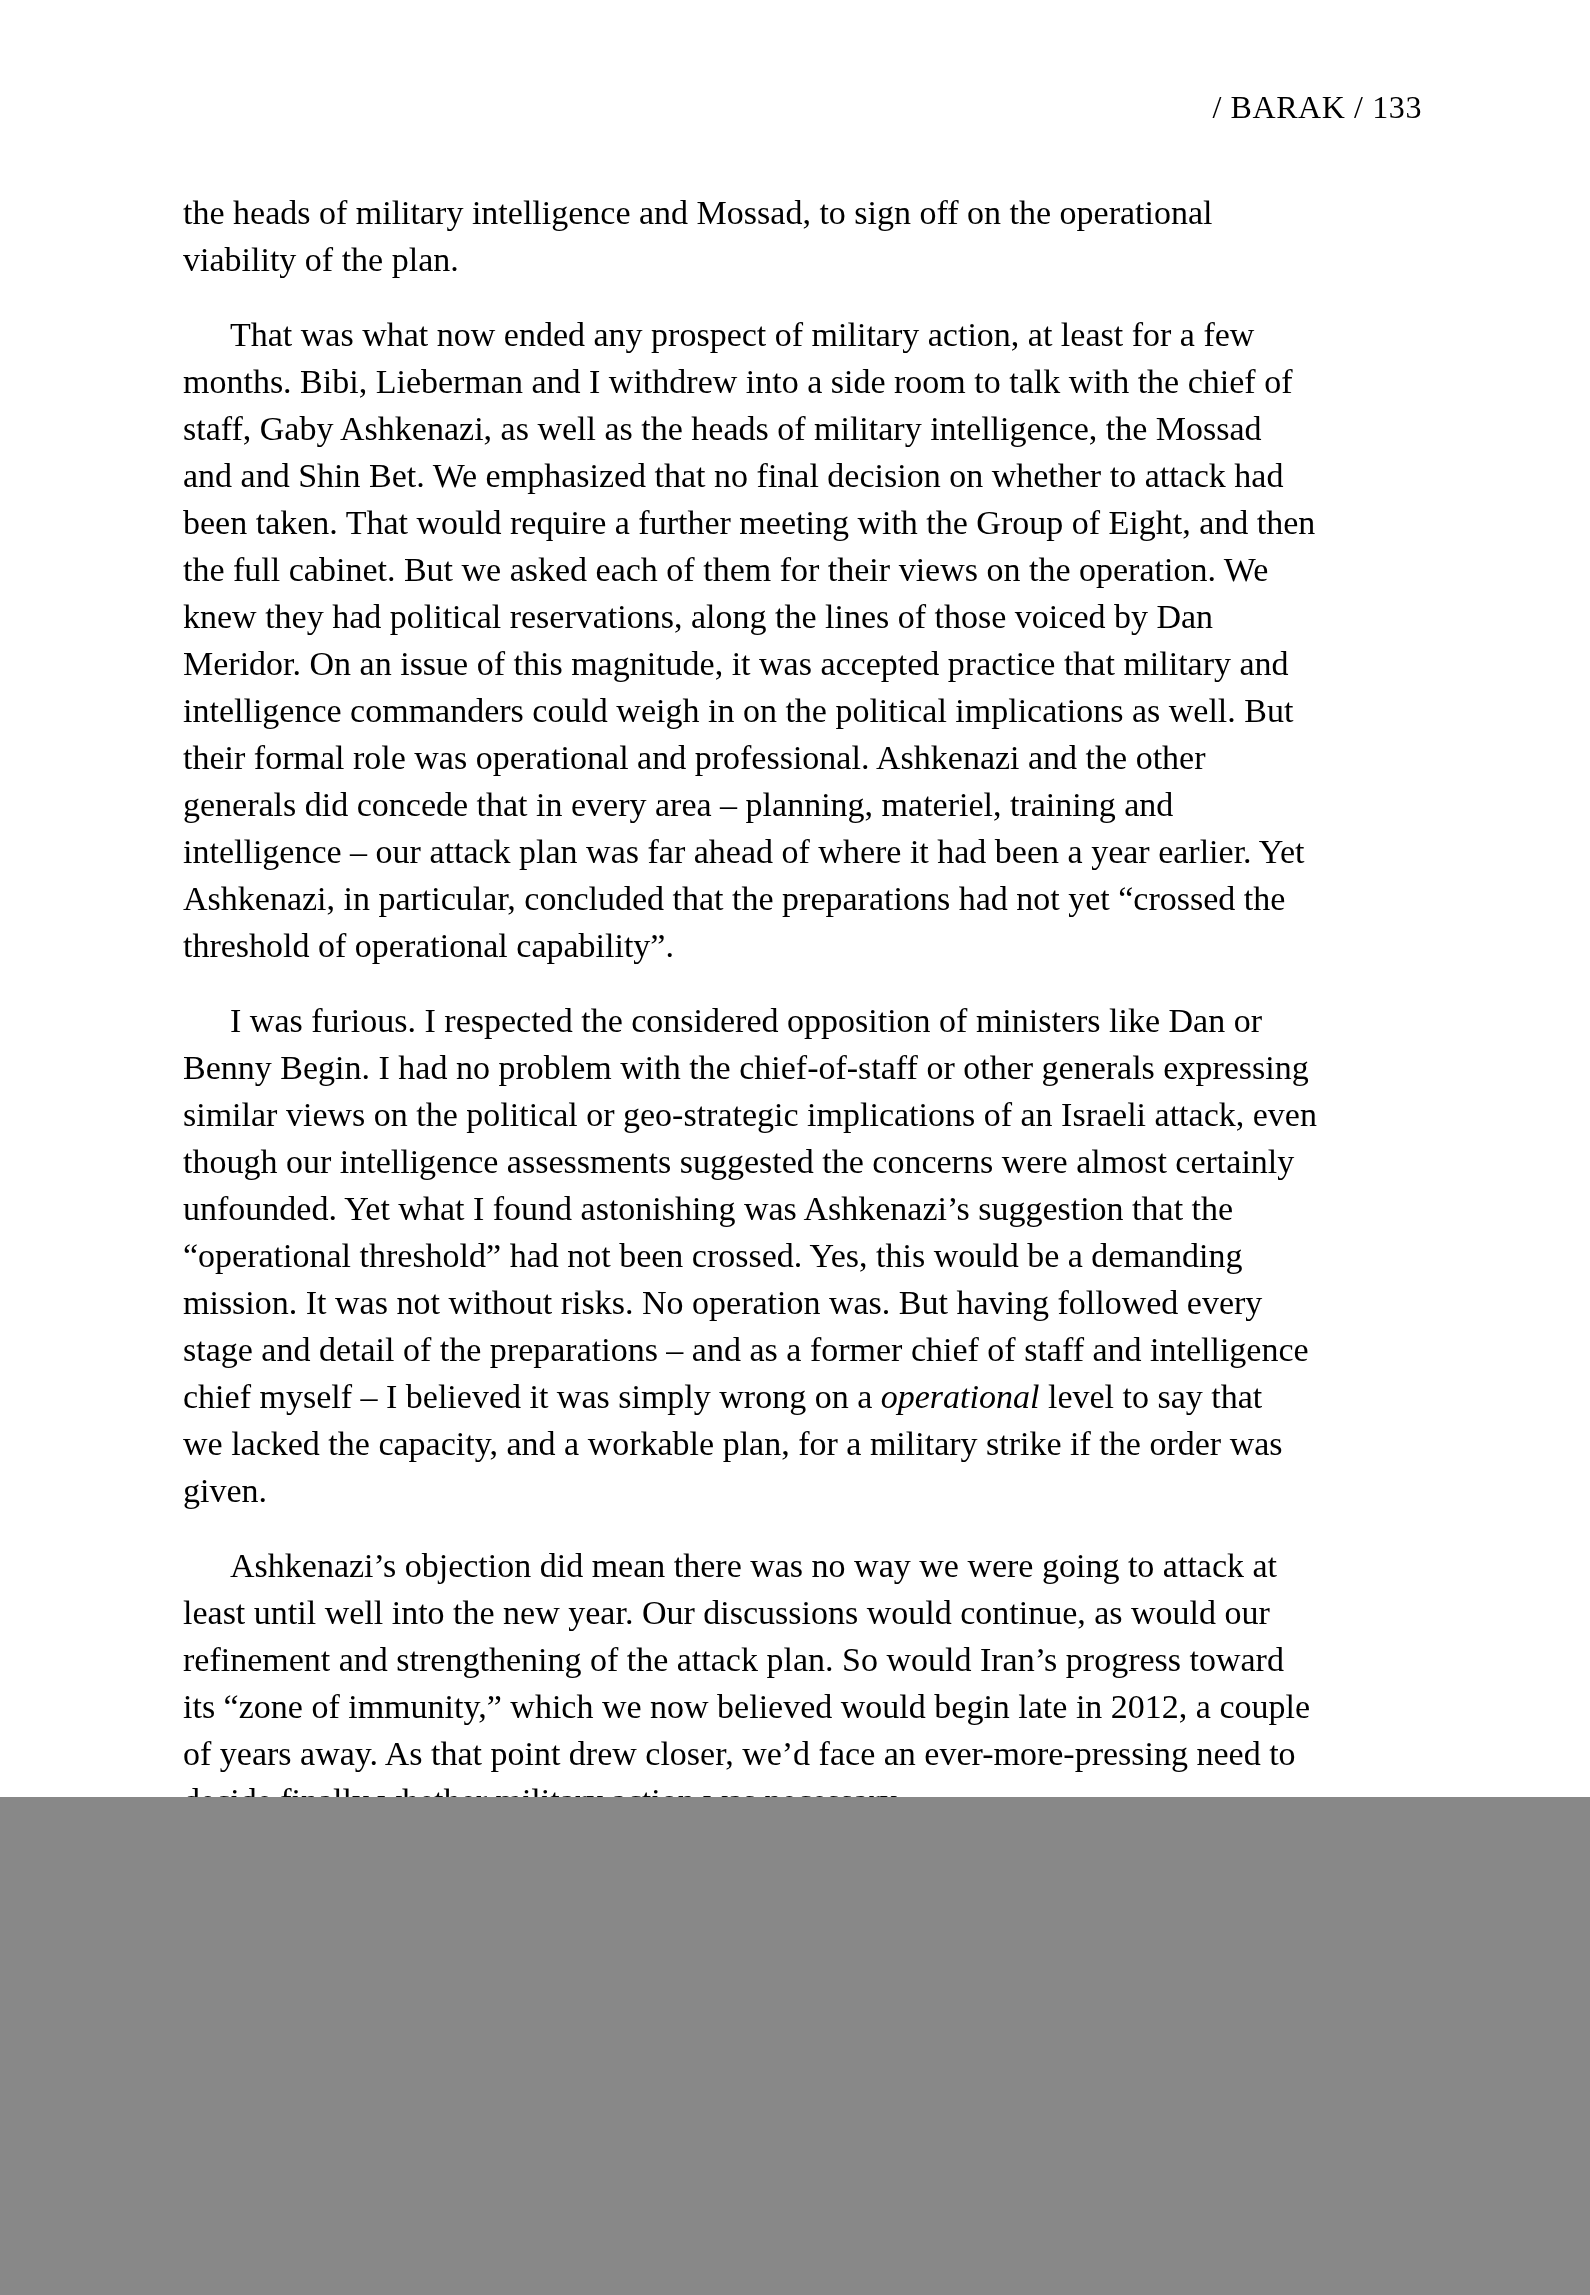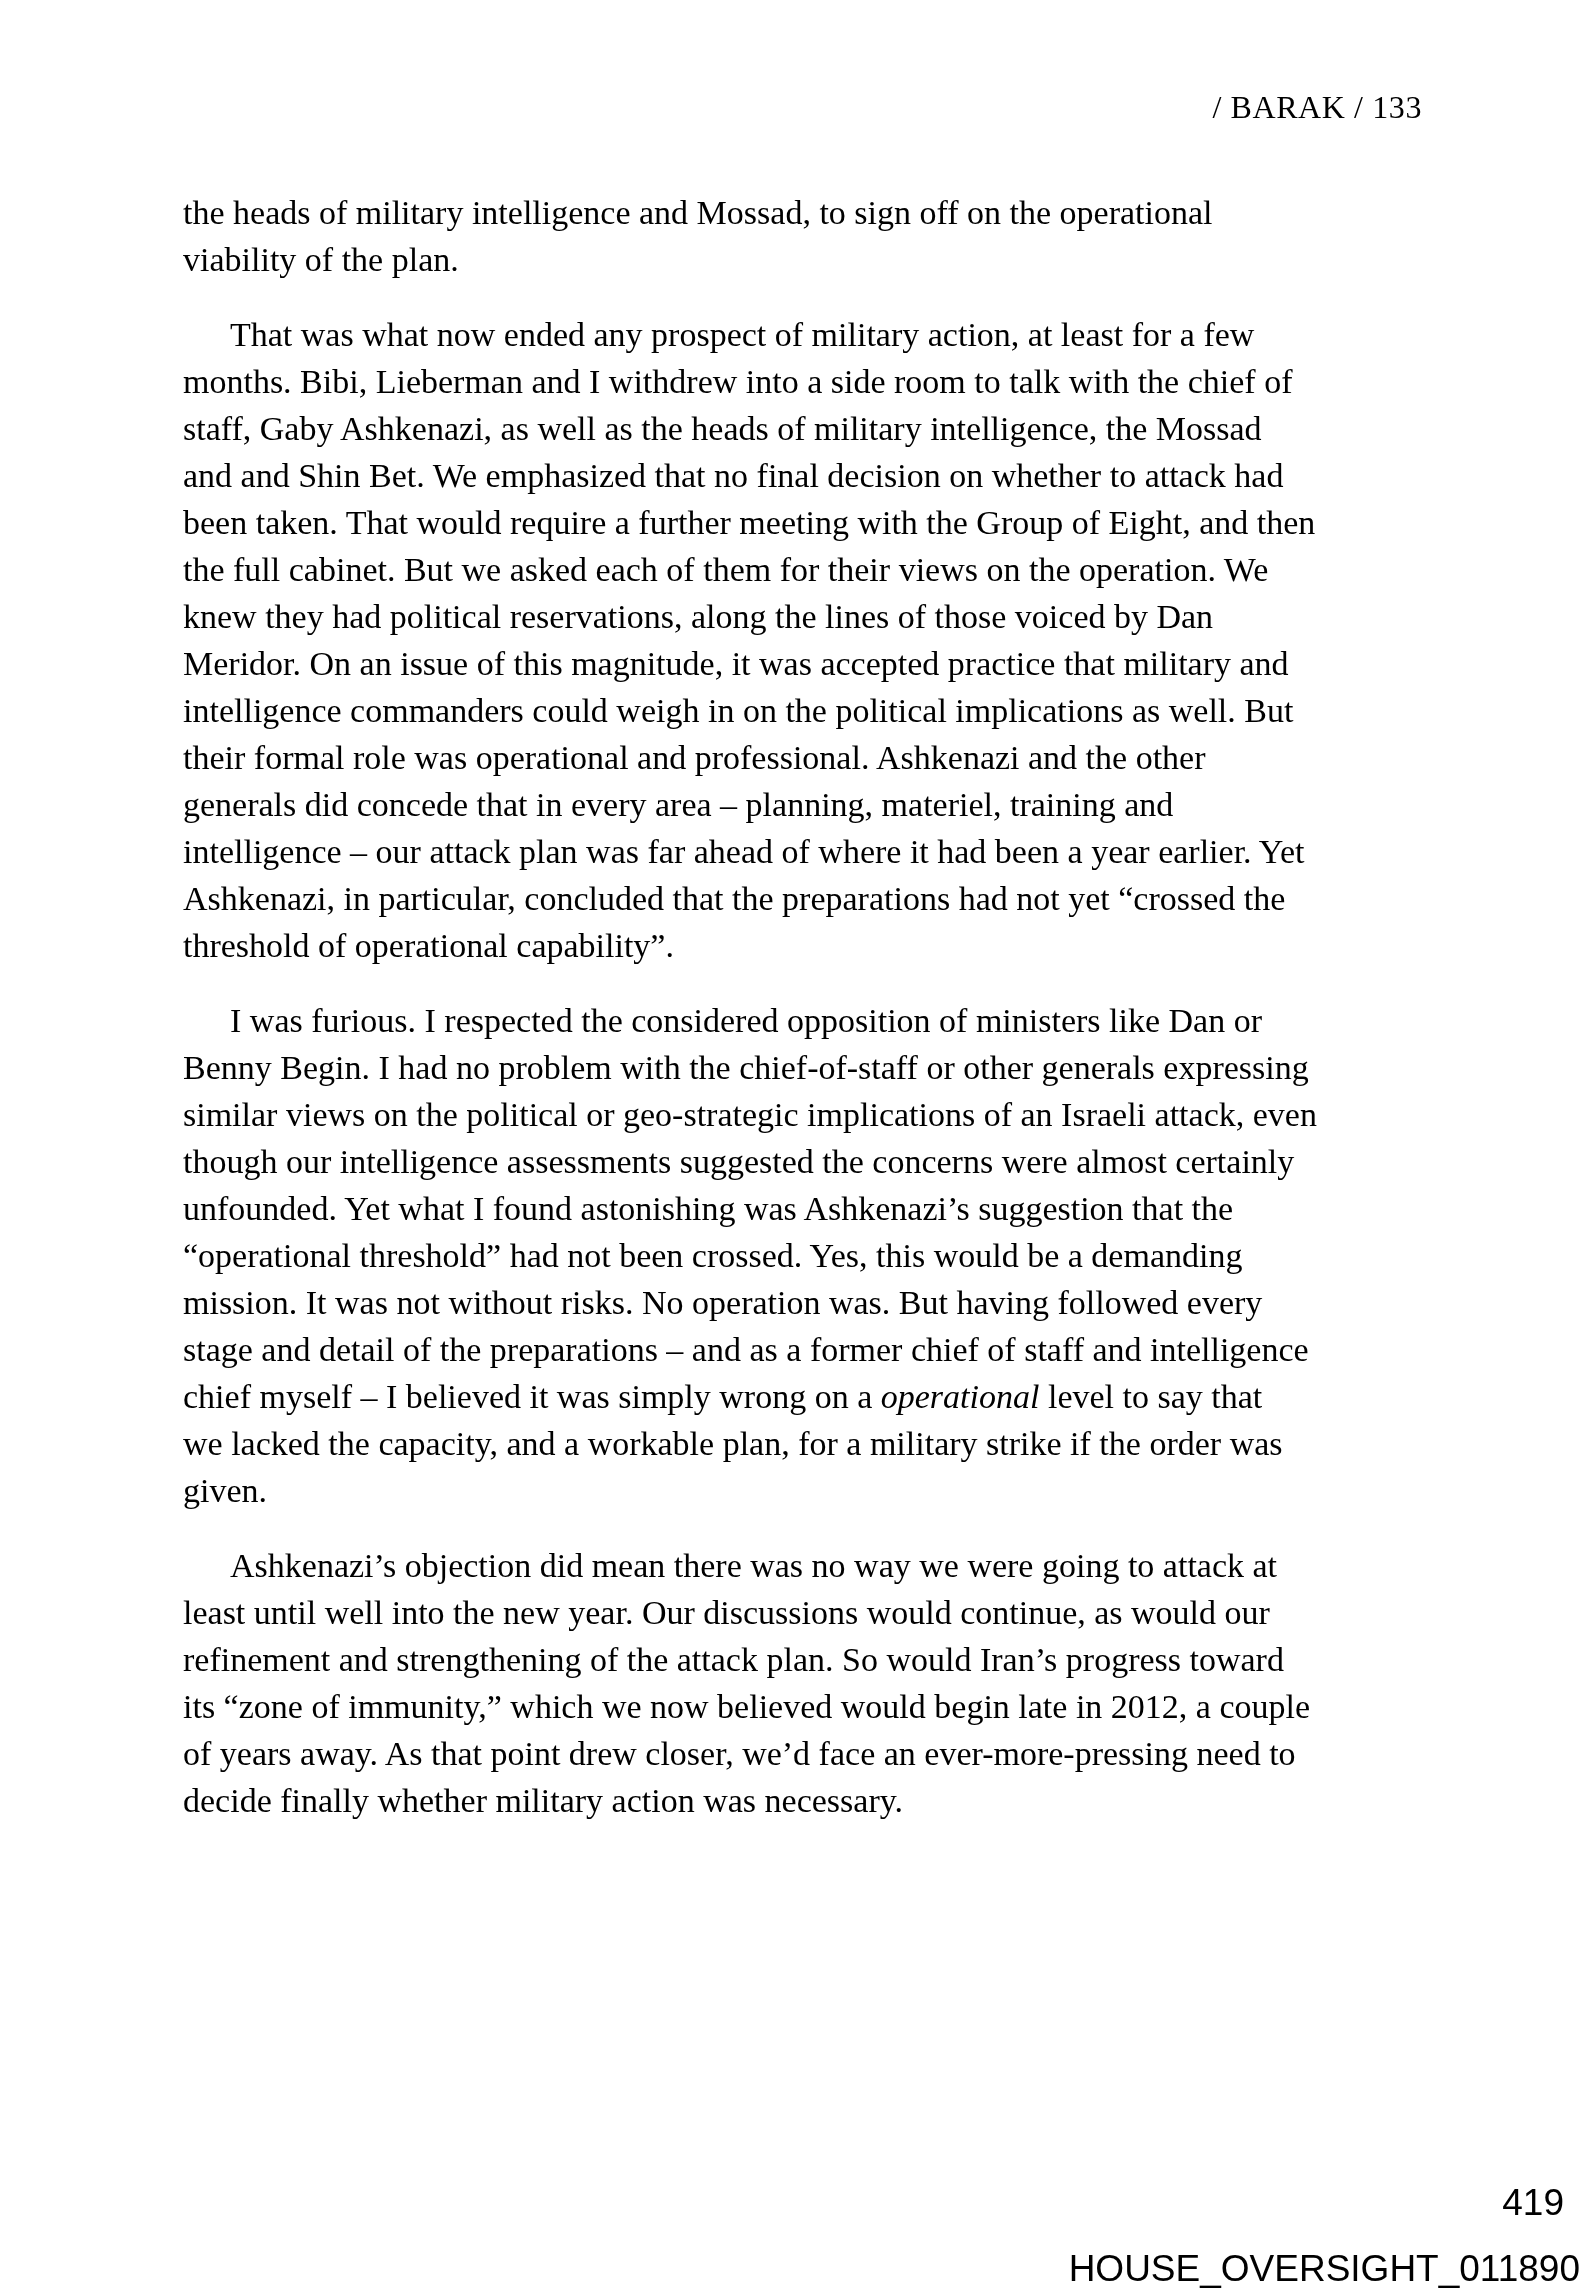--- a/index.html
+++ b/index.html
@@ -7,21 +7,21 @@
     --paper: #ffffff;
   }
   html, body {
     margin: 0;
     padding: 0;
     background: #888;
   }
   .page {
     position: relative;
     width: 1591px;
-    height: 2295px;
+    height: 1797px;
     background: var(--paper, #ffffff);
     overflow: hidden;
     color: var(--ink, #000000);
   }
   .running-header {
     position: absolute;
     top: 91px;
     right: 169px;
     font-family: "Liberation Serif", "DejaVu Serif", serif;
     font-size: 32px;

